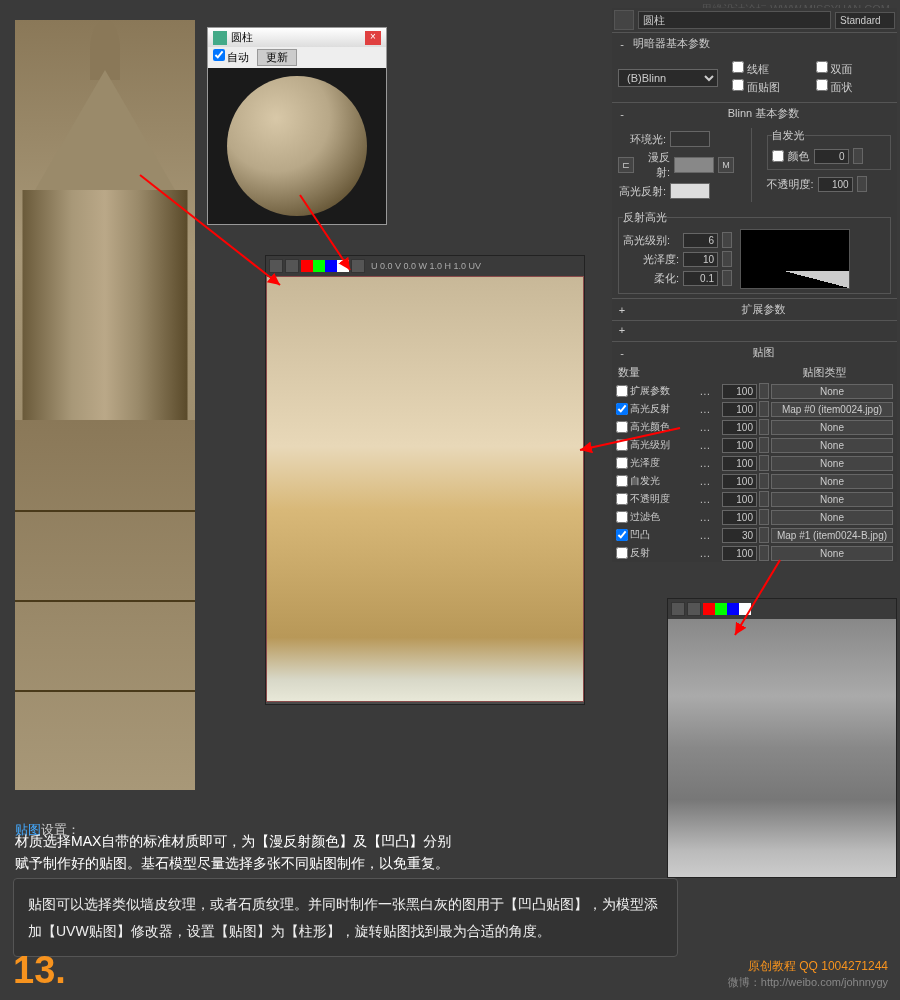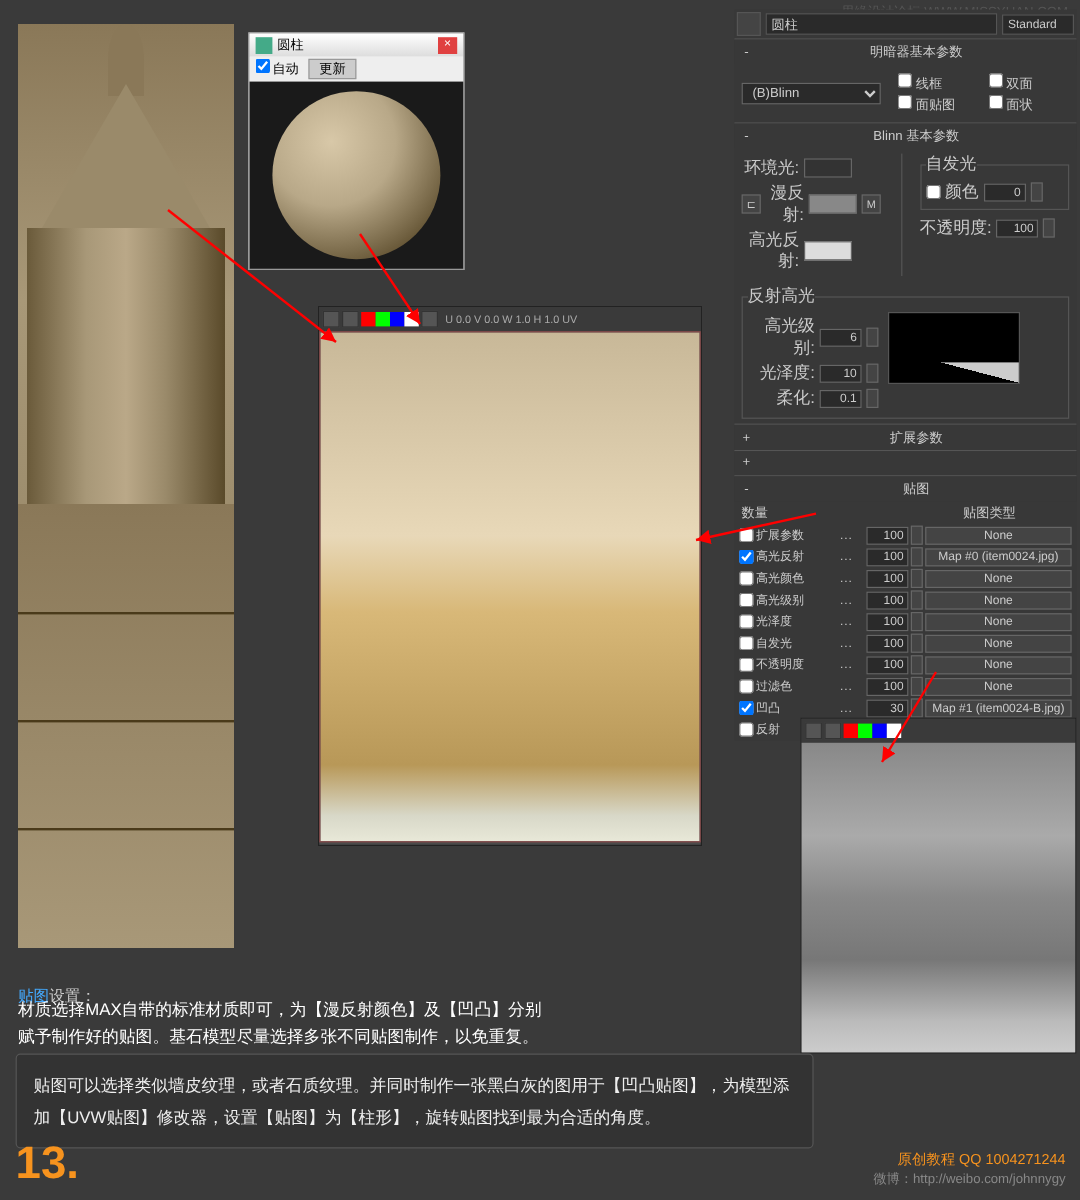--- a/index.html
+++ b/index.html
@@ -34,21 +34,21 @@
 .material-panel{position:absolute;right:3px;top:8px;width:285px;background:#383838}
 .mat-header{display:flex;align-items:center;padding:2px;gap:4px}
 .eyedrop{width:20px;height:20px;border:1px solid #555;background:#444}
 .mat-name{flex:1;background:#2a2a2a;border:1px solid #555;padding:2px 4px;color:#ccc;font-size:11px}
 .mat-type{width:60px;background:#2a2a2a;border:1px solid #555;padding:2px 4px;color:#ccc;font-size:10px}
 .section{border-top:1px solid #555}
 .section-title{background:#383838;padding:3px;text-align:center;font-size:11px;display:flex;align-items:center}
 .section-title .toggle{width:14px;margin-right:4px}
 .section-body{padding:4px 6px}
 .row{display:flex;align-items:center;gap:4px;margin:3px 0}
-.label{font-size:14px;color:#ccc}
+.label{font-size:11px;color:#ccc}
 .select{background:#2a2a2a;border:1px solid #666;padding:1px 4px;color:#ccc;font-size:11px}
 .cb{width:12px;height:12px}
 .swatch{width:40px;height:16px;border:1px solid #666}
 .spinner{background:#2a2a2a;border:1px solid #666;padding:1px 3px;color:#ccc;font-size:10px;width:35px;text-align:right}
 .spin-btns{width:10px;height:16px;background:#444;border:1px solid #666}
 .small-btn{width:16px;height:16px;background:#444;border:1px solid #666;font-size:9px;text-align:center;line-height:14px}
 .curve-box{width:110px;height:60px;background:#000;border:1px solid #555;position:relative}
 .curve{position:absolute;bottom:0;right:0;width:60%;height:30%;background:linear-gradient(to top right,transparent 50%,#ccc 50%)}
 
 .maps-section{margin-top:2px}
@@ -126,25 +126,25 @@
 <div class="material-panel">
   <div class="mat-header">
     <div class="eyedrop"></div>
     <input class="mat-name" value="圆柱" style="">
     <div class="mat-type">Standard</div>
   </div>
 
   <div class="section">
     <div class="section-title">
         <span class="toggle">-</span>
-        <span style="flex:1;text-align:center">明暗器基本参数</span>
+        <span style="flex:1;text-align:left">明暗器基本参数</span>
       </div>
     <div class="section-body">
       <div class="row">
-        <select class="select" style="width:116px"><option>(B)Blinn</option></select>
+        <select class="select" style="width:100px"><option>(B)Blinn</option></select>
         <div style="flex:1;display:grid;grid-template-columns:1fr 1fr;gap:2px 8px;margin-left:10px">
           <label><input type="checkbox" class="cb" style=""> <span>线框</span></label>
           <label><input type="checkbox" class="cb" style=""> <span>双面</span></label>
           <label><input type="checkbox" class="cb" style=""> <span>面贴图</span></label>
           <label><input type="checkbox" class="cb" style=""> <span>面状</span></label>
         </div>
       </div>
     </div>
   </div>
 
@@ -186,21 +186,21 @@
             <input class="spinner" value="100" style="">
             <div class="spin-btns"></div>
           </div>
       </div>
     </div>
     <fieldset style="border:1px solid #555;margin:4px 6px;padding:4px">
         <legend class="label">反射高光</legend>
       <div style="display:flex;gap:8px">
         <div>
           <div class="row">
-              <span class="label" style="width:56px;text-align:right">高光级别:</span>
+              <span class="label" style="width:56px;">高光级别:</span>
               <input class="spinner" value="6" style="">
               <div class="spin-btns"></div>
             </div>
           <div class="row">
               <span class="label" style="width:56px;text-align:right">光泽度:</span>
               <input class="spinner" value="10" style="">
               <div class="spin-btns"></div>
             </div>
           <div class="row">
               <span class="label" style="width:56px;text-align:right">柔化:</span>

